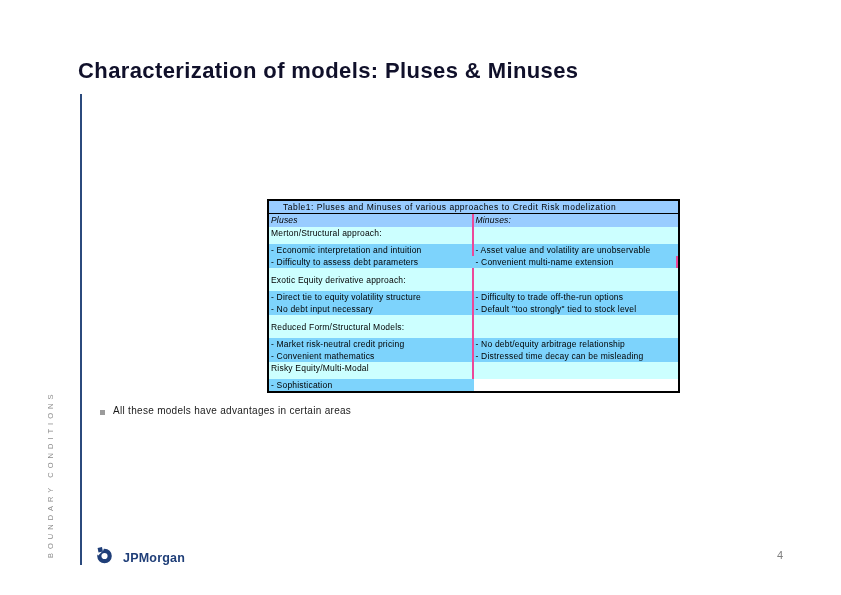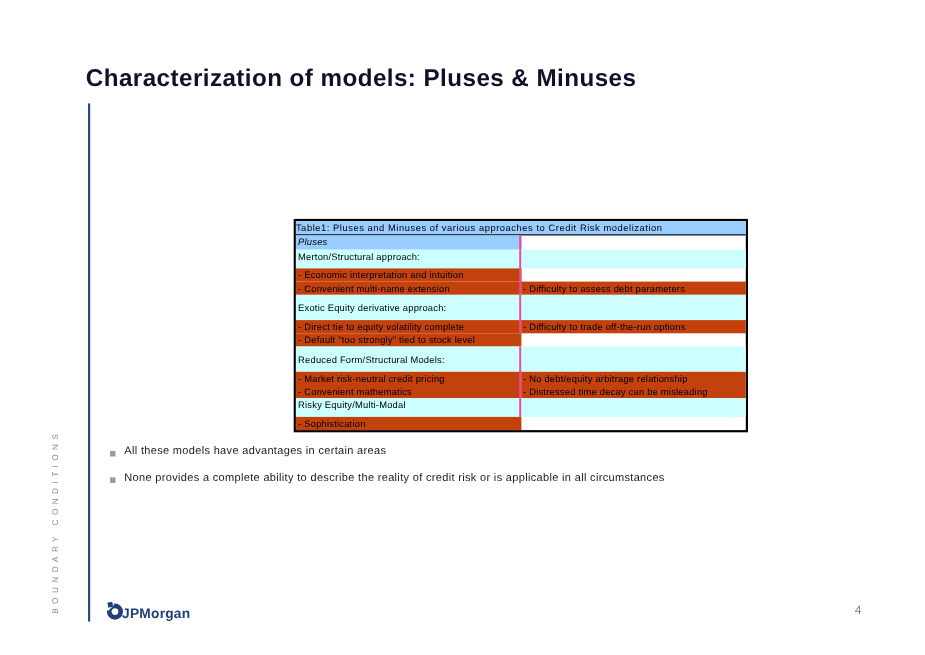--- a/index.html
+++ b/index.html
@@ -60,21 +60,21 @@
     box-sizing: border-box;
     font-size: 8.5px;
     color: #000;
     letter-spacing: 0.2px;
   }
   .t-caption {
     background: var(--header-blue, #99CCFF);
     border-bottom: 1px solid #000;
     height: 12px;
     line-height: 12px;
-    padding-left: 0;
+    padding-left: 14px;
     letter-spacing: 0.5px;
     white-space: nowrap;
     overflow: hidden;
   }
   .t-row { display: flex; }
   .t-cell {
     box-sizing: border-box;
     width: 50%;
     padding-left: 2px;
     white-space: nowrap;
@@ -86,21 +86,21 @@
     font-style: italic;
     height: 13px;
     line-height: 13px;
   }
   .sect-row .t-cell {
     background: var(--section-cyan, #CCFFFF);
     height: 17px;
     line-height: 13px;
   }
   .data-row .t-cell {
-    background: #c2410c;
+    background: #7dd3fc;
     height: 12px;
     line-height: 12px;
   }
   .spacer-row .t-cell {
     background: var(--section-cyan, #CCFFFF);
     height: 6px;
   }
 
   
   .bullets {
@@ -127,20 +127,21 @@
     margin-right: 8px;
   }
 
   
   .logo {
     position: absolute;
     left: 95px;
     top: 546px;
     display: flex;
     align-items: flex-start;
+    gap: 12px;
   }
   .logo-text {
     font-size: 12.5px;
     font-weight: bold;
     color: var(--logo-navy, #1F3E78);
     letter-spacing: 0.2px;
     margin-left: -2px;
     margin-top: 5px;
   }
 
@@ -163,46 +164,49 @@
   <h1 class="title">Characterization of models: Pluses &amp; Minuses</h1>
 
   <div class="vrule"></div>
 
   <div class="side-label">BOUNDARY CONDITIONS</div>
 
   <div class="ptable">
     <div class="t-caption">Table1: Pluses and Minuses of various approaches to Credit Risk modelization</div>
     <div class="t-row colheads">
       <div class="t-cell left">Pluses</div>
+      <div class="t-cell right">Minuses:</div>
     </div>
     <div id="t-body">
         <div class="t-row sect-row">
           <div class="t-cell left">Merton/Structural approach:</div>
           <div class="t-cell right"></div>
         </div>
         <div class="t-row data-row">
           <div class="t-cell left">- Economic interpretation and intuition</div>
-        </div>
-        <div class="t-row data-row">
+          <div class="t-cell right">- Asset value and volatility are unobservable</div>
+        </div>
+        <div class="t-row data-row">
+          <div class="t-cell right">- Difficulty to assess debt parameters</div>
           <div class="t-cell left">- Convenient multi-name extension</div>
-          <div class="t-cell right">- Difficulty to assess debt parameters</div>
         </div>
         <div class="t-row spacer-row">
           <div class="t-cell left"></div>
           <div class="t-cell right"></div>
         </div>
         <div class="t-row sect-row">
           <div class="t-cell left">Exotic Equity derivative approach:</div>
           <div class="t-cell right"></div>
         </div>
         <div class="t-row data-row">
-          <div class="t-cell left">- Direct tie to equity volatility complete</div>
+          <div class="t-cell left">- Direct tie to equity volatility structure</div>
           <div class="t-cell right">- Difficulty to trade off-the-run options</div>
         </div>
         <div class="t-row data-row">
+          <div class="t-cell left">- No debt input necessary</div>
           <div class="t-cell right">- Default "too strongly" tied to stock level</div>
         </div>
         <div class="t-row spacer-row">
           <div class="t-cell left"></div>
           <div class="t-cell right"></div>
         </div>
         <div class="t-row sect-row">
           <div class="t-cell left">Reduced Form/Structural Models:</div>
           <div class="t-cell right"></div>
         </div>
@@ -221,24 +225,20 @@
         <div class="t-row data-row">
           <div class="t-cell right">- Sophistication</div>
         </div>
       </div>
   </div>
 
   <div class="bullets" id="bullets">
       <div class="bullet-item">
         <span class="bullet-square"></span>
         <span>All these models have advantages in certain areas</span>
-      </div>
-      <div class="bullet-item">
-        <span class="bullet-square"></span>
-        <span>None provides a complete ability to describe the reality of credit risk or is applicable in all circumstances</span>
       </div>
     </div>
 
   <div class="logo">
     <svg width="18" height="18" viewBox="0 0 18 18">
       <circle cx="9.5" cy="10" r="5.2" fill="none" stroke="#1F3E78" stroke-width="4.2"></circle>
       <rect x="1" y="4" width="8" height="3" fill="#ffffff" transform="rotate(-45 5 5.5)"></rect>
       <rect x="3" y="1.5" width="4.5" height="4.5" fill="#1F3E78" transform="rotate(-12 5.2 3.7)"></rect>
     </svg>
     <span class="logo-text">JPMorgan</span>

